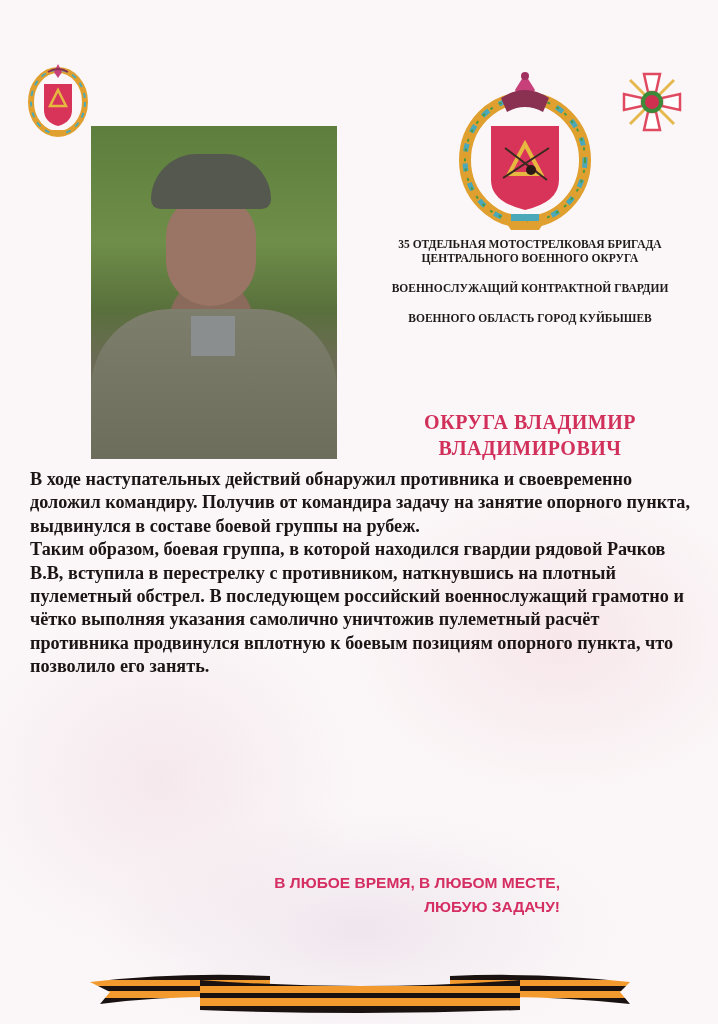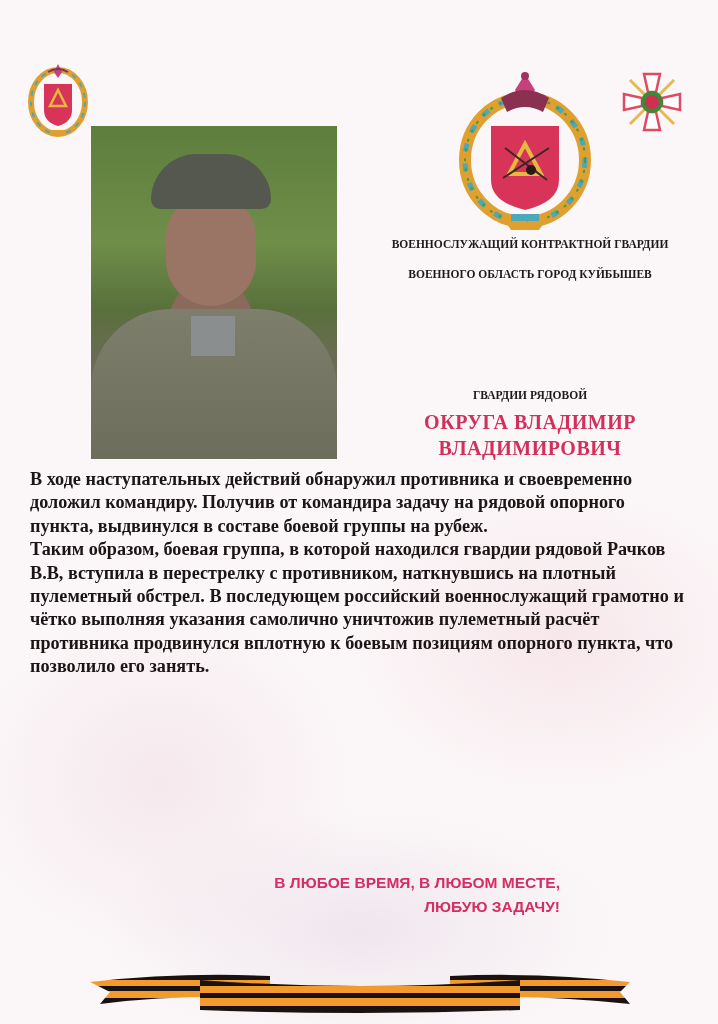--- a/index.html
+++ b/index.html
@@ -110,33 +110,33 @@
   </svg>
 
   <div class="photo">
     <div class="body-shape"></div>
     <div class="shirt"></div>
     <div class="face"></div>
     <div class="cap"></div>
   </div>
 
   <div class="header-block">
+    <div class="p">35 ОТДЕЛЬНАЯ МОТОСТРЕЛКОВАЯ БРИГАДА ЦЕНТРАЛЬНОГО ВОЕННОГО ОКРУГА</div>
     <div class="p">ВОЕННОСЛУЖАЩИЙ КОНТРАКТНОЙ ГВАРДИИ</div>
     <div class="p">ВОЕННОГО ОБЛАСТЬ ГОРОД КУЙБЫШЕВ</div>
   </div>
 
-  <div class="rank">ГВАРДИИ РЯДОВОЙ</div>
 
   <div class="name">
     <div>ОКРУГА ВЛАДИМИР</div>
     <div>ВЛАДИМИРОВИЧ</div>
   </div>
 
   <div class="body-text">
-    <p>В ходе наступательных действий обнаружил противника и своевременно доложил командиру. Получив от командира задачу на рядовой опорного пункта, выдвинулся в составе боевой группы на рубеж.</p>
+    <p>В ходе наступательных действий обнаружил противника и своевременно доложил командиру. Получив от командира задачу на занятие опорного пункта, выдвинулся в составе боевой группы на рубеж.</p>
     <p>Таким образом, боевая группа, в которой находился гвардии рядовой Рачков В.В, вступила в перестрелку с противником, наткнувшись на плотный пулеметный обстрел. В последующем российский военнослужащий грамотно и чётко выполняя указания самолично уничтожив пулеметный расчёт противника продвинулся вплотную к боевым позициям опорного пункта, что позволило его занять.</p>
   </div>
 
   <div class="motto">
     <div>В ЛЮБОЕ ВРЕМЯ, В ЛЮБОМ МЕСТЕ,</div>
     <div>ЛЮБУЮ ЗАДАЧУ!</div>
   </div>
 
   <svg class="ribbon" viewBox="0 0 540 46">
     <defs>

